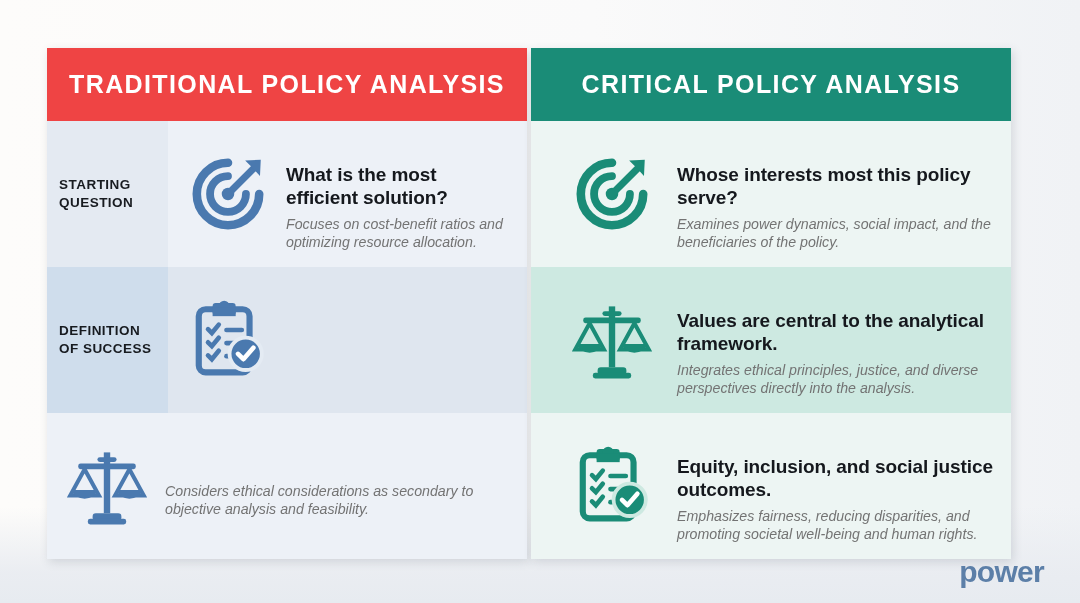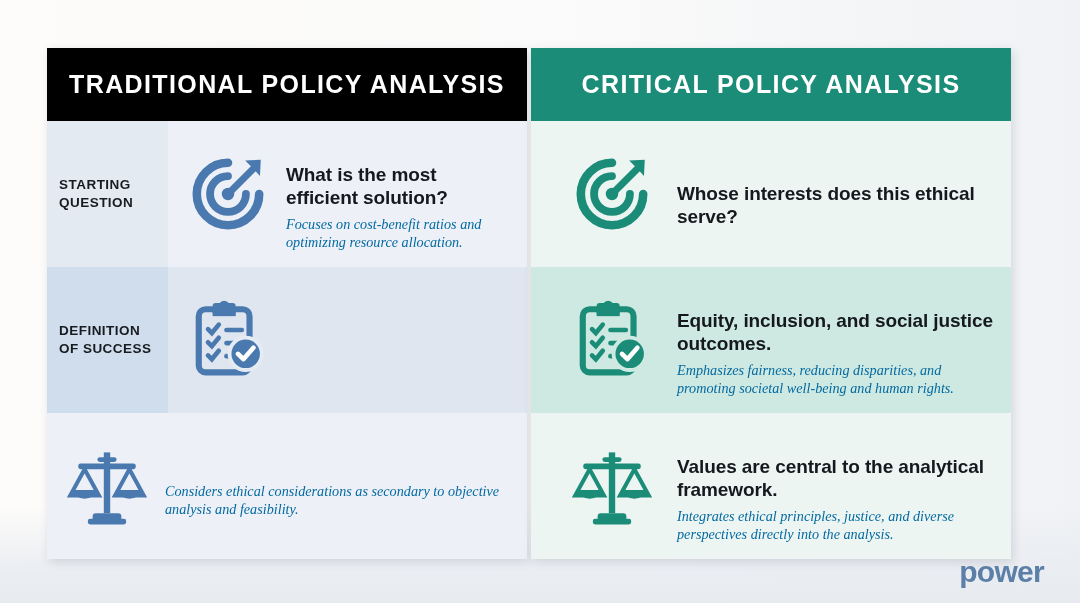--- a/index.html
+++ b/index.html
@@ -48,21 +48,21 @@
     display: flex;
     align-items: center;
     justify-content: center;
     color: #ffffff;
     font-size: 25px;
     font-weight: bold;
     letter-spacing: 0.055em;
     text-align: center;
     padding: 0 14px;
   }
-  .card.left  .card-header { background: #000000; }
+  .card.left  .card-header { background: #ef4444; }
   .card.right .card-header { background: #1a8c77; }
 
   
   .rows { display: block; }
 
   .row {
     display: flex;
     align-items: stretch;
     min-height: 146px;
   }
@@ -104,22 +104,21 @@
     font-weight: bold;
     line-height: 1.21;
     color: #15181d;
     margin-bottom: 5px;
     letter-spacing: -0.1px;
   }
   .row-desc {
     font-size: 14.2px;
     font-style: italic;
     line-height: 1.3;
-    color: #0369a1;
-    font-family: Liberation Serif, serif;
+    color: #737373;
   }
 
   
   .card.left  .row:nth-child(odd)  .row-label { background: #e4eaf2; }
   .card.left  .row:nth-child(even) .row-label { background: #cfddec; }
   .card.left  .row:nth-child(odd)  .row-body  { background: #edf1f7; }
   .card.left  .row:nth-child(even) .row-body  { background: #dfe6ef; }
 
   
   .card.right .row:nth-child(odd)  .row-body { background: #edf5f3; }
@@ -237,21 +236,46 @@
               <g fill="none" stroke="#1a8c77">
                 <path d="M50 10a40 40 0 1 0 40 40" stroke-width="11" stroke-linecap="round"></path>
                 <path d="M50 27a23 23 0 1 0 23 23" stroke-width="10" stroke-linecap="round"></path>
               </g>
               <circle cx="50" cy="50" r="8" fill="#1a8c77"></circle>
               <path d="M50 50 L86 14" stroke="#1a8c77" stroke-width="9" stroke-linecap="round"></path>
               <path d="M72 7 L92 6 L91 27 L82 17 Z" fill="#1a8c77"></path>
             </svg>
           </div>
           <div class="row-text">
-            <div class="row-title">Whose interests does this ethical serve?</div>
+            <div class="row-title">Whose interests most this policy serve?</div>
+            <div class="row-desc">Examines power dynamics, social impact, and the beneficiaries of the policy.</div>
+          </div>
+        </div>
+      </div>
+
+      <div class="row">
+        <div class="row-body">
+          <div class="row-icon">
+            <svg width="84" height="80" viewBox="0 0 104 100" aria-hidden="true">
+              <g fill="#1a8c77">
+                <rect x="48" y="8" width="8" height="76"></rect>
+                <rect x="16" y="22" width="72" height="7" rx="3"></rect>
+                <rect x="40" y="14" width="24" height="6" rx="3"></rect>
+                <rect x="34" y="84" width="36" height="9" rx="4"></rect>
+                <rect x="28" y="91" width="48" height="7" rx="3"></rect>
+              </g>
+              <path d="M24 29 L6 62 h36 Z" fill="none" stroke="#1a8c77" stroke-width="5"></path>
+              <path d="M7.5 55 h33 a18 18 0 0 1 -33 0 Z" fill="#1a8c77"></path>
+              <path d="M80 29 L62 62 h36 Z" fill="none" stroke="#1a8c77" stroke-width="5"></path>
+              <path d="M63.5 55 h33 a18 18 0 0 1 -33 0 Z" fill="#1a8c77"></path>
+            </svg>
+          </div>
+          <div class="row-text">
+            <div class="row-title">Values are central to the analytical framework.</div>
+            <div class="row-desc">Integrates ethical principles, justice, and diverse perspectives directly into the analysis.</div>
           </div>
         </div>
       </div>
 
       <div class="row">
         <div class="row-body">
           <div class="row-icon">
             <svg width="78" height="80" viewBox="0 0 100 104" aria-hidden="true">
               <rect x="12" y="12" width="66" height="82" rx="9" fill="none" stroke="#1a8c77" stroke-width="8"></rect>
               <rect x="30" y="4" width="30" height="16" rx="4" fill="#1a8c77"></rect>
@@ -269,42 +293,18 @@
               <path d="M63 70 l7 7 l13 -15" stroke="#ffffff" stroke-width="6" fill="none" stroke-linecap="round" stroke-linejoin="round"></path>
             </svg>
           </div>
           <div class="row-text">
             <div class="row-title">Equity, inclusion, and social justice outcomes.</div>
             <div class="row-desc">Emphasizes fairness, reducing disparities, and promoting societal well-being and human rights.</div>
           </div>
         </div>
       </div>
 
-      <div class="row">
-        <div class="row-body">
-          <div class="row-icon">
-            <svg width="84" height="80" viewBox="0 0 104 100" aria-hidden="true">
-              <g fill="#1a8c77">
-                <rect x="48" y="8" width="8" height="76"></rect>
-                <rect x="16" y="22" width="72" height="7" rx="3"></rect>
-                <rect x="40" y="14" width="24" height="6" rx="3"></rect>
-                <rect x="34" y="84" width="36" height="9" rx="4"></rect>
-                <rect x="28" y="91" width="48" height="7" rx="3"></rect>
-              </g>
-              <path d="M24 29 L6 62 h36 Z" fill="none" stroke="#1a8c77" stroke-width="5"></path>
-              <path d="M7.5 55 h33 a18 18 0 0 1 -33 0 Z" fill="#1a8c77"></path>
-              <path d="M80 29 L62 62 h36 Z" fill="none" stroke="#1a8c77" stroke-width="5"></path>
-              <path d="M63.5 55 h33 a18 18 0 0 1 -33 0 Z" fill="#1a8c77"></path>
-            </svg>
-          </div>
-          <div class="row-text">
-            <div class="row-title">Values are central to the analytical framework.</div>
-            <div class="row-desc">Integrates ethical principles, justice, and diverse perspectives directly into the analysis.</div>
-          </div>
-        </div>
-      </div>
-
     </div>
   </div>
 
   <div id="logo">power</div>
 
 </div>
 
 </body></html>

